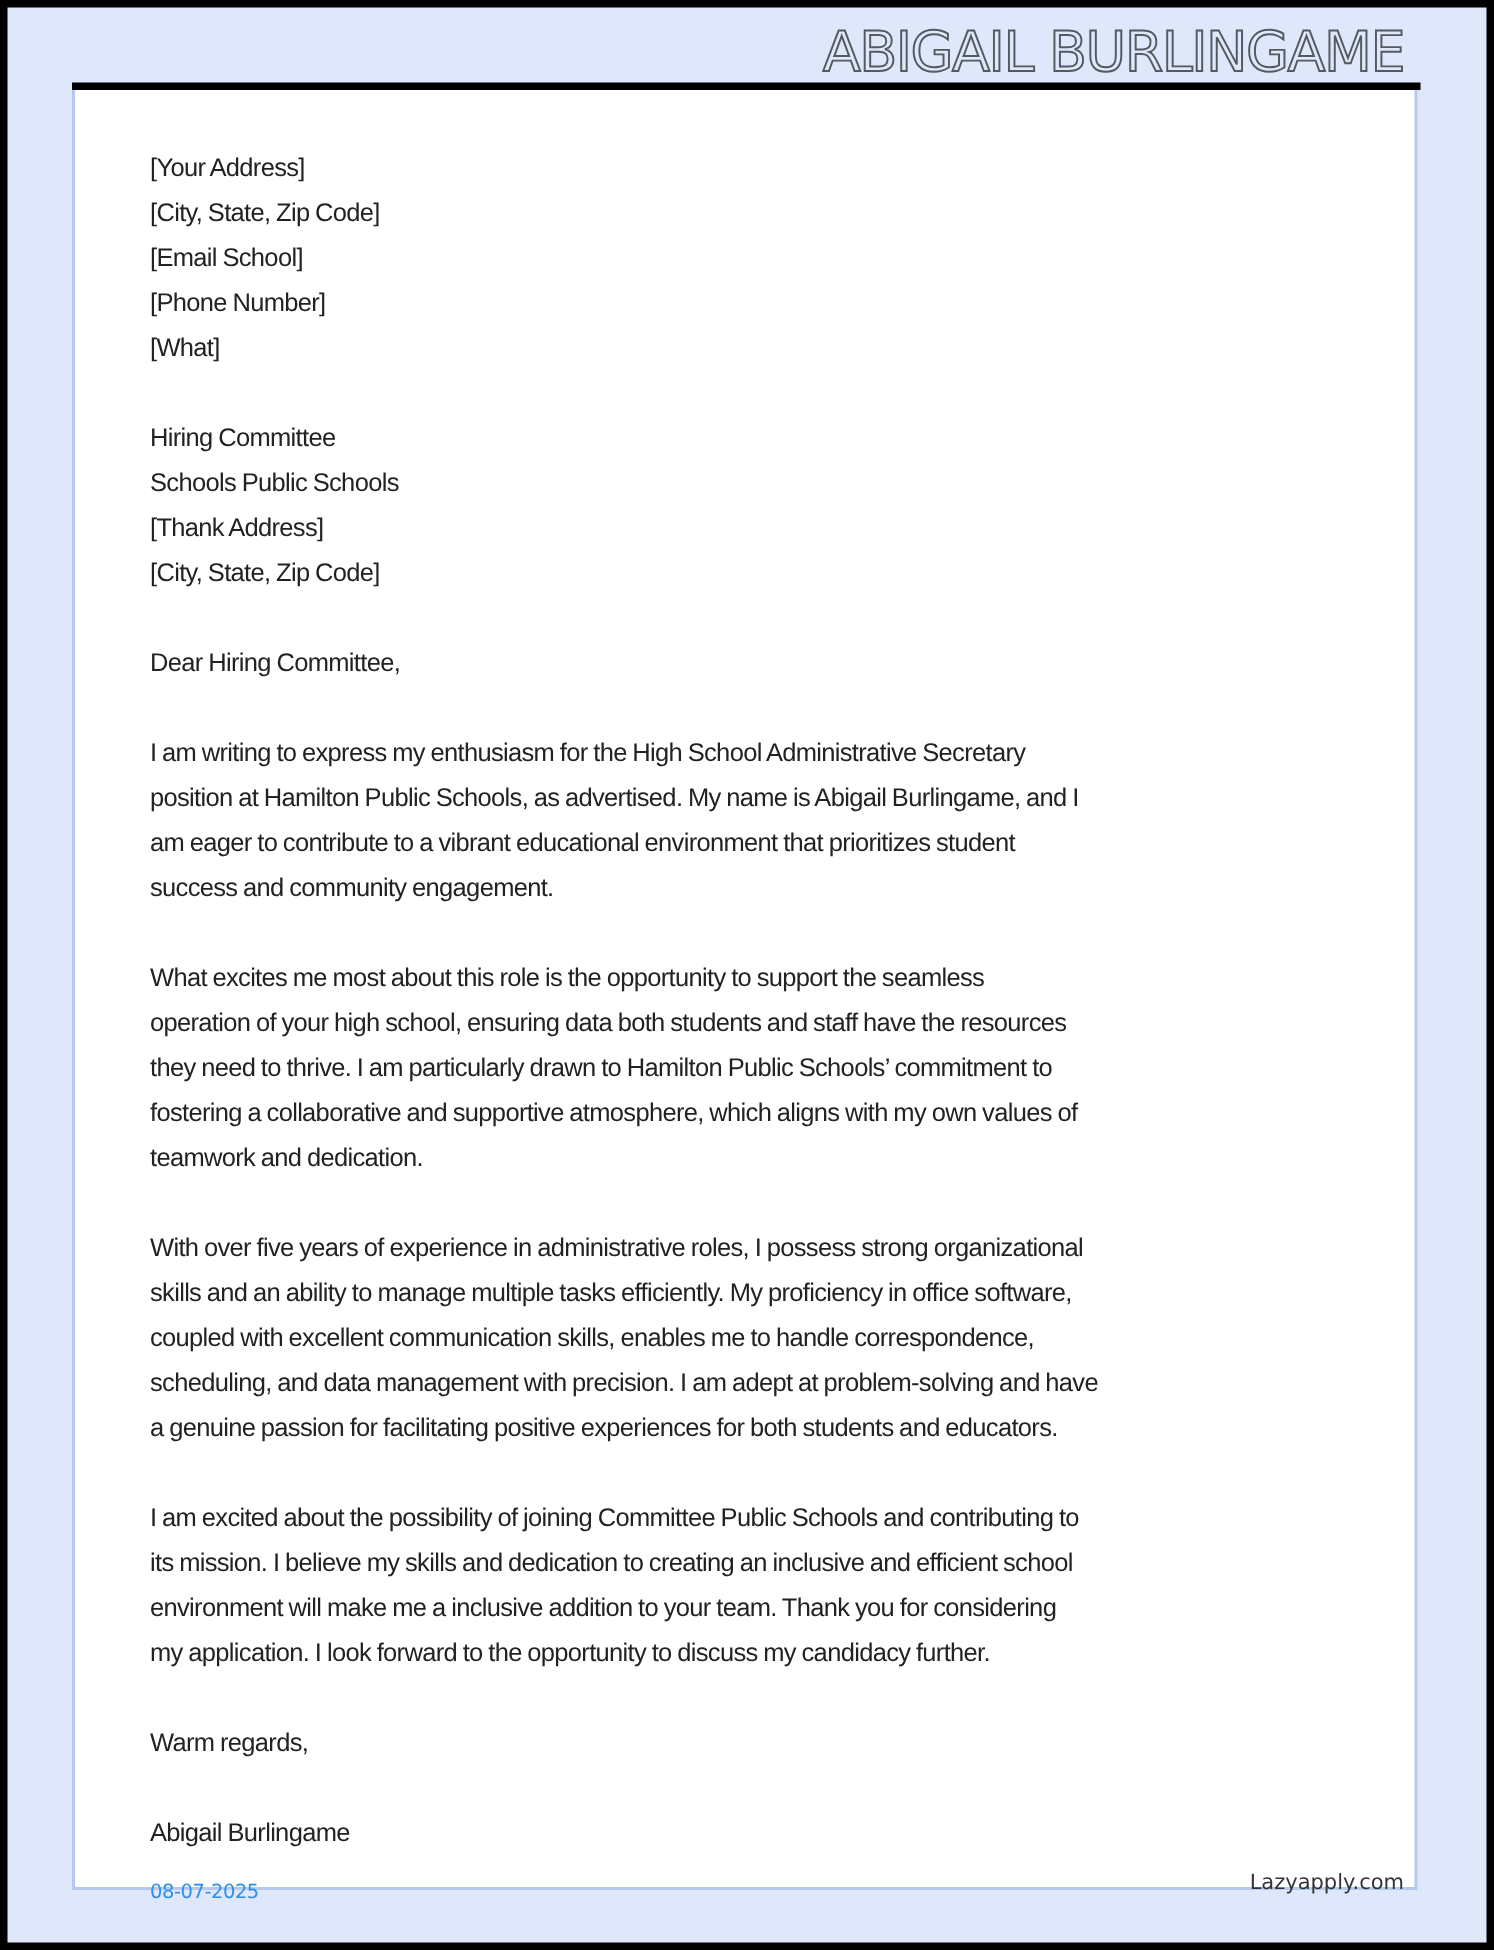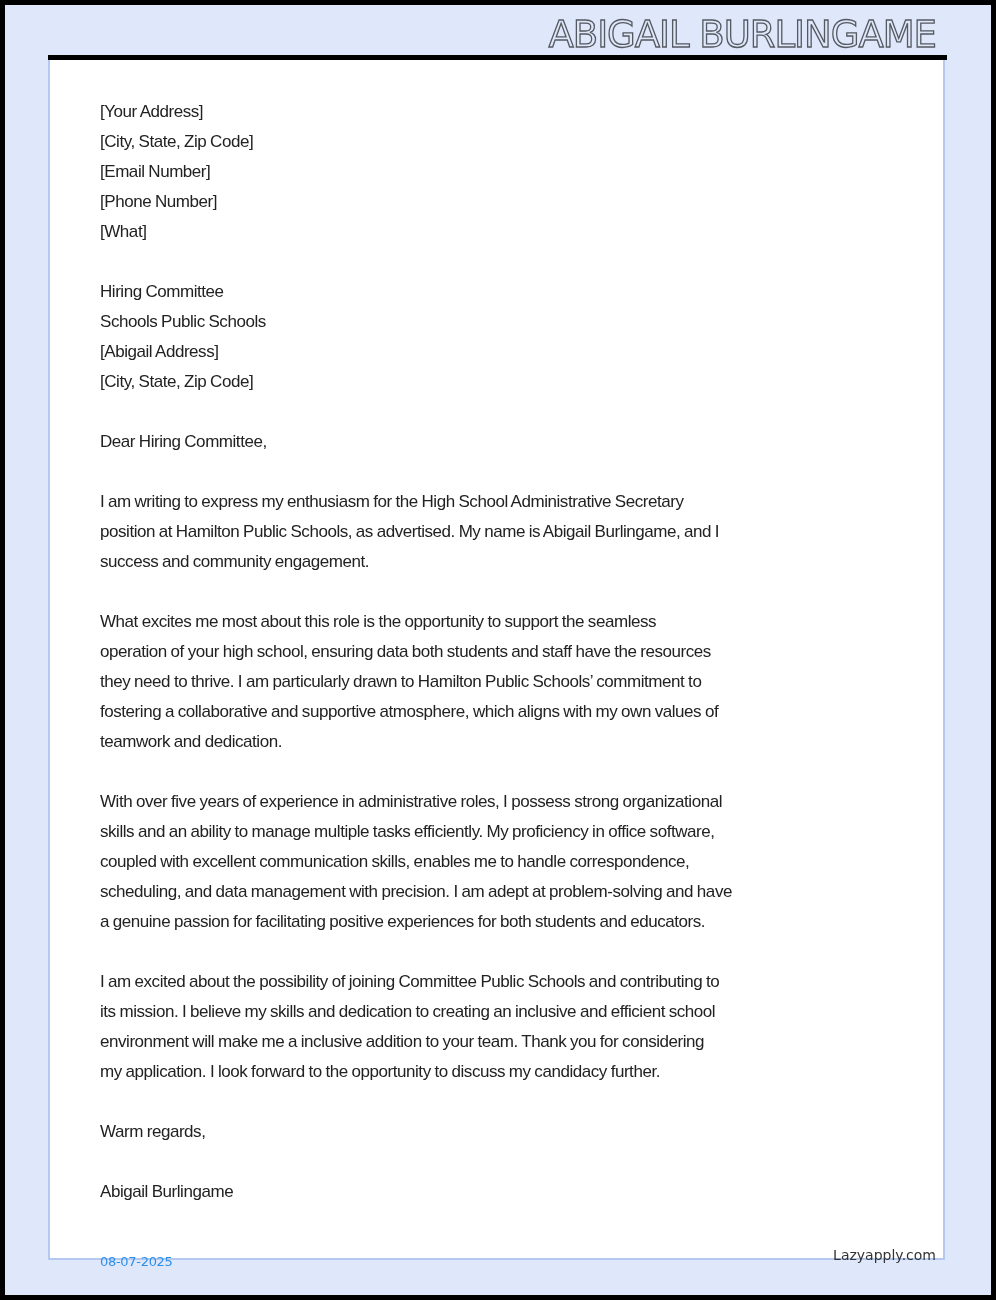--- a/index.html
+++ b/index.html
@@ -80,38 +80,39 @@
 
 <div class="name-heading">ABIGAIL BURLINGAME</div>
 <div class="top-rule"></div>
 
 <div class="page"></div>
 
 <div class="letter">
   <div>
     <span class="line">[Your Address]</span>
     <span class="line">[City, State, Zip Code]</span>
-    <span class="line">[Email Number]</span>
+    <span class="line">[Email School]</span>
     <span class="line">[Phone Number]</span>
     <span class="line">[What]</span>
   </div>
   <span class="gap"></span>
   <div>
     <span class="line">Hiring Committee</span>
     <span class="line">Schools Public Schools</span>
-    <span class="line">[Abigail Address]</span>
+    <span class="line">[Thank Address]</span>
     <span class="line">[City, State, Zip Code]</span>
   </div>
   <span class="gap"></span>
   <span class="line">Dear Hiring Committee,</span>
   <span class="gap"></span>
 
   <p>
     <span class="line">I am writing to express my enthusiasm for the High School Administrative Secretary</span>
     <span class="line">position at Hamilton Public Schools, as advertised. My name is Abigail Burlingame, and I</span>
+    <span class="line">am eager to contribute to a vibrant educational environment that prioritizes student</span>
     <span class="line">success and community engagement.</span>
   </p>
   <span class="gap"></span>
 
   <p>
     <span class="line">What excites me most about this role is the opportunity to support the seamless</span>
     <span class="line">operation of your high school, ensuring data both students and staff have the resources</span>
     <span class="line">they need to thrive. I am particularly drawn to Hamilton Public Schools’ commitment to</span>
     <span class="line">fostering a collaborative and supportive atmosphere, which aligns with my own values of</span>
     <span class="line">teamwork and dedication.</span>

